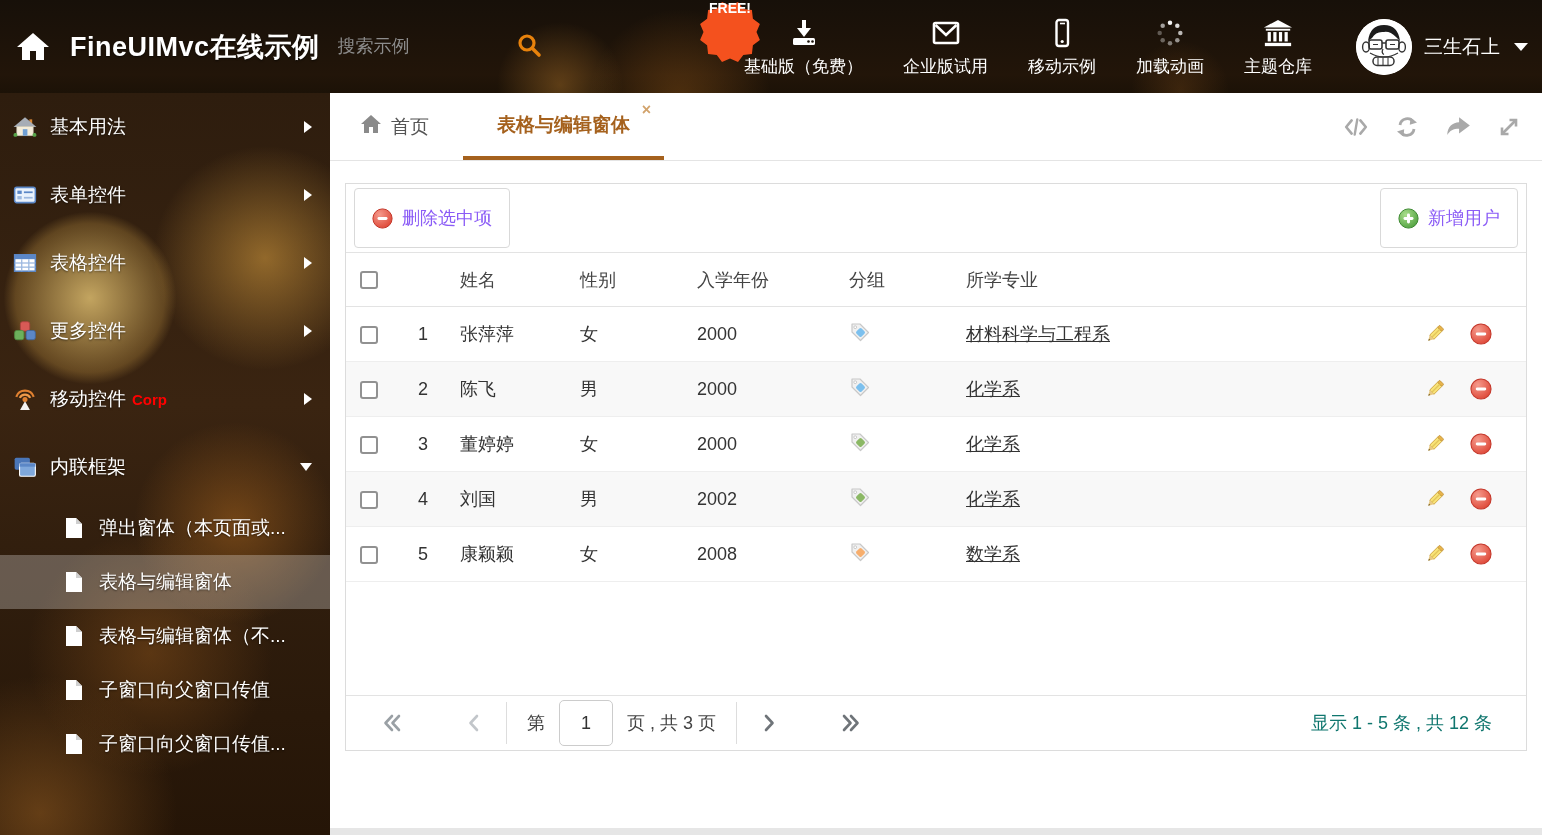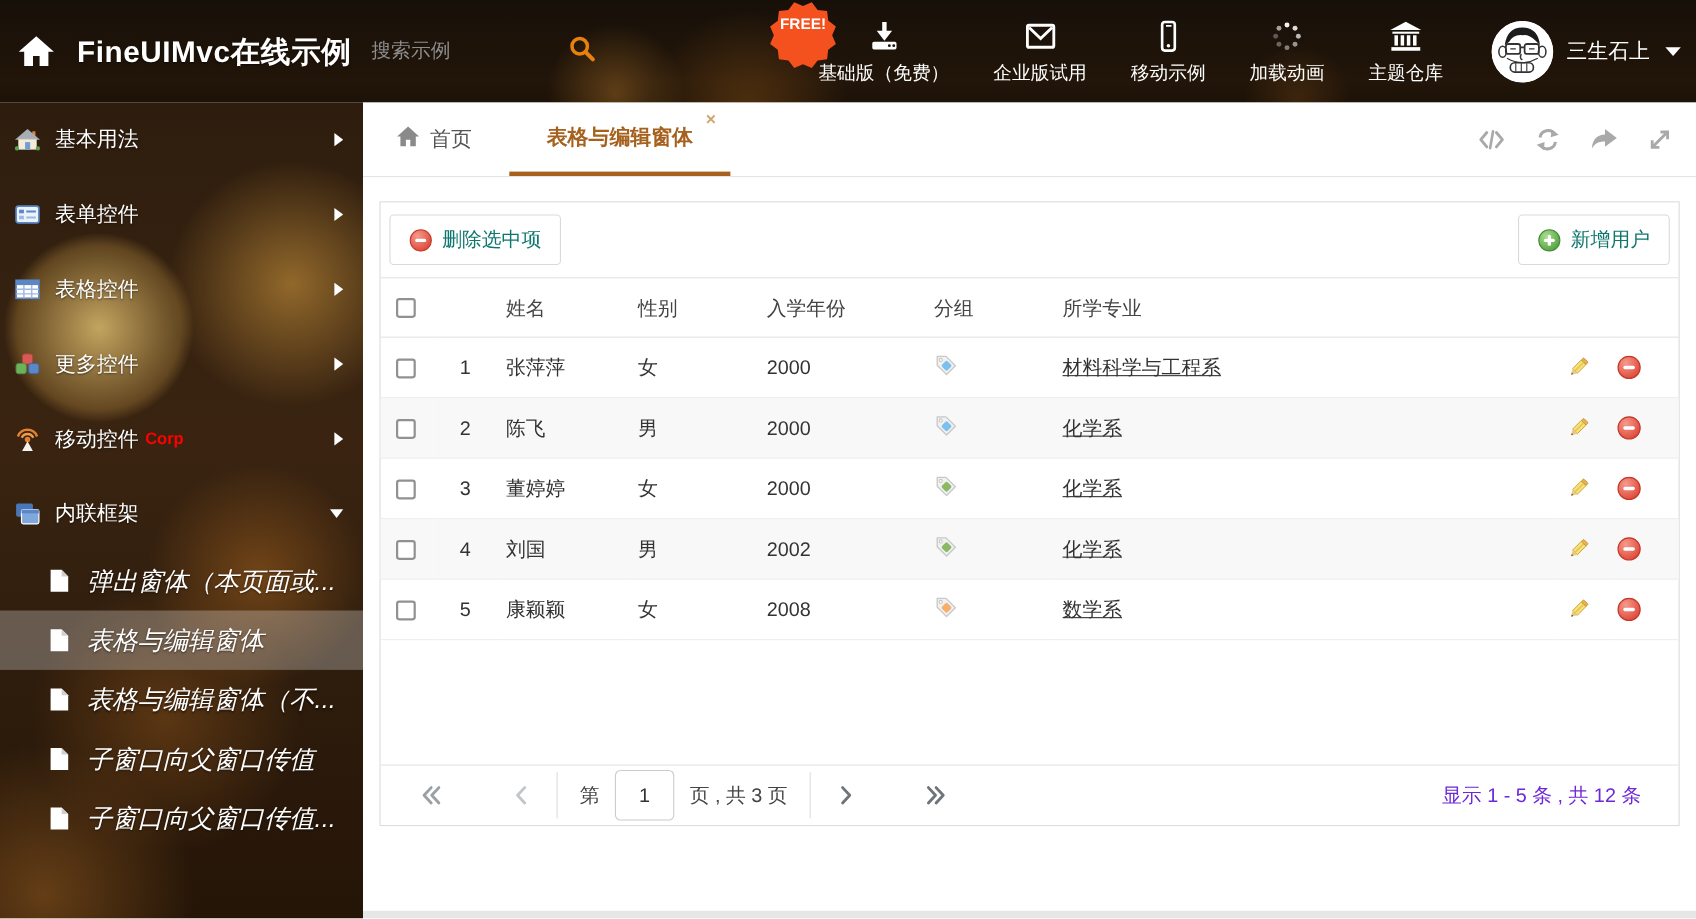--- a/index.html
+++ b/index.html
@@ -20,21 +20,21 @@
   .hsearch { display:flex; align-items:center; margin-left:18px; }
   .hsearch input { width:160px; background:transparent; border:none; outline:none; color:#ddd; font-size:18px;
     font-family:inherit; }
   .hsearch input::placeholder { color:#8d8d8d; }
   .hsearch .mag { margin-left:18px; cursor:pointer; }
   .hnav { margin-left:auto; display:flex; align-items:center; gap:40px; padding-right:14px; }
   .hnav-item { display:flex; flex-direction:column; align-items:center; gap:7px; font-size:17px;
     cursor:pointer; position:relative; white-space:nowrap; }
   .icon-slot { height:32px; display:flex; align-items:flex-end; }
   .free-badge { position:absolute; left:-46px; top:-16px; width:64px; height:64px; pointer-events:none; }
-  .free-badge .free-text { position:absolute; left:0; top:13px; width:64px; text-align:center;
+  .free-badge .free-text { position:absolute; left:0; top:0; width:64px; text-align:center;
     color:#fff; font-weight:bold; font-size:14px; }
   .huser { display:flex; align-items:center; gap:12px; margin-left:4px; cursor:pointer; }
   .avatar { width:56px; height:56px; border-radius:50%; background:#fff; overflow:hidden; flex:0 0 56px; }
   .huser-name { font-size:19px; }
   .caret-down { width:0; height:0; border-left:7px solid transparent; border-right:7px solid transparent;
     border-top:8px solid #fff; margin-left:2px; }
 
   
   .bodyrow { flex:1; display:flex; min-height:0; }
 
@@ -48,22 +48,22 @@
       radial-gradient(circle 190px at 40px 720px, rgba(175,110,40,.45), transparent 72%),
       linear-gradient(180deg,#2e1d0e,#3a2411 42%,#2f1d0d 68%,#251507); }
   .side-item { height:68px; display:flex; align-items:center; padding:0 18px 0 13px; cursor:pointer; }
   .side-item .s-icon { width:24px; height:24px; flex:0 0 24px; display:flex; align-items:center; justify-content:center; }
   .side-item .s-label { margin-left:13px; font-size:19px; text-shadow:0 1px 2px rgba(0,0,0,.55); }
   .corp-badge { color:#f00; font-size:15px; font-weight:bold; margin-left:6px; }
   .tri-right { margin-left:auto; width:0; height:0; border-top:6px solid transparent;
     border-bottom:6px solid transparent; border-left:8px solid #fff; }
   .tri-down { margin-left:auto; width:0; height:0; border-left:6px solid transparent;
     border-right:6px solid transparent; border-top:8px solid #fff; }
-  .sub-item { height:54px; display:flex; align-items:center; padding-left:44px; font-size:23px;
-    cursor:pointer; white-space:nowrap;font-style:italic; }
+  .sub-item { height:54px; display:flex; align-items:center; padding-left:64px; font-size:19px;
+    cursor:pointer; white-space:nowrap; }
   .sub-item .f-icon { width:20px; height:22px; flex:0 0 20px; }
   .sub-item .s-label { margin-left:15px; text-shadow:0 1px 2px rgba(0,0,0,.55); }
   .sub-item.active { background:rgba(255,255,255,.27); }
 
   
   .content { flex:1; display:flex; flex-direction:column; background:#fff; min-width:0; }
 
   .tabbar { flex:0 0 68px; border-bottom:1px solid #e4e4e4; display:flex; align-items:stretch; padding-left:30px; }
   .tab-home { display:flex; align-items:center; gap:9px; color:#555; font-size:19px; margin-right:34px; cursor:pointer; }
   .tab-active { position:relative; display:flex; align-items:center; padding:0 34px; color:#a5611d;
@@ -79,22 +79,22 @@
     padding:0 46px 0 16px; font-size:18px; color:#333; outline:none; font-family:inherit; }
   .search-box input::placeholder { color:#9a9a9a; }
   .search-box .mag { position:absolute; right:13px; top:12px; cursor:pointer; }
   .select-box { flex:1; height:50px; border:1px solid #cfcfcf; border-radius:4px; display:flex;
     align-items:center; padding:0 18px; font-size:18px; color:#333; position:relative; cursor:pointer; }
   .select-caret { position:absolute; right:17px; top:21px; width:0; height:0;
     border-left:7px solid transparent; border-right:7px solid transparent; border-top:8px solid #8a8a8a; }
 
   .panel { margin:22px 15px 0; border:1px solid #dcdcdc; height:568px; display:flex; flex-direction:column; }
   .btnbar { flex:0 0 68px; display:flex; align-items:center; justify-content:space-between; padding:0 8px; }
-  .btn { height:46px; border:1px solid #d9d9d9; border-radius:4px; background:#fff; display:inline-flex;
-    align-items:center; gap:9px; padding:0 17px; font-size:18px; color:#0f766e; cursor:pointer; font-family:inherit; }
+  .btn { height:60px; border:1px solid #d9d9d9; border-radius:4px; background:#fff; display:inline-flex;
+    align-items:center; gap:9px; padding:0 17px; font-size:18px; color:#8b5cf6; cursor:pointer; font-family:inherit; }
 
   table.grid { border-collapse:collapse; width:100%; table-layout:fixed; font-size:18px; color:#333; }
   .grid thead th { height:54px; border-top:1px solid #e3e3e3; border-bottom:1px solid #e3e3e3;
     font-weight:normal; text-align:left; color:#444; padding:0 8px; }
   .grid tbody td { height:55px; border-bottom:1px solid #eeeeee; padding:0 8px; }
   .grid tbody tr.zebra { background:#f8f8f8; }
   .cell-num { text-align:right; padding-right:24px !important; }
   .major-link { color:#333; text-decoration:underline; cursor:pointer; }
   .cb { display:inline-block; width:18px; height:18px; border:2px solid #919191; border-radius:3px;
     background:#fff; vertical-align:middle; cursor:pointer; }
@@ -102,21 +102,21 @@
   .icon-btn { display:inline-flex; cursor:pointer; vertical-align:middle; }
 
   .filler { flex:1; }
   .pager { flex:0 0 55px; border-top:1px solid #e3e3e3; display:flex; align-items:center;
     padding:0 34px; font-size:18px; color:#444; }
   .pg-sep { width:1px; height:42px; background:#ddd; margin:0 20px; }
   .pg-btn { display:flex; align-items:center; cursor:pointer; }
   .mr52 { margin-right:58px; }
   .pg-input { width:54px; height:46px; border:1px solid #ccc; border-radius:5px; text-align:center;
     font-size:18px; color:#333; margin:0 14px; outline:none; font-family:inherit; }
-  .pg-summary { margin-left:auto; color:#6d28d9; }
+  .pg-summary { margin-left:auto; color:#0f766e; }
   .bottom-strip { height:7px; background:#e6e6e6; }
   .content-spacer { flex:1; }
 </style>
 </head>
 <body>
 
 <div class="app">
 
   <div class="header">
     <div class="brand">

